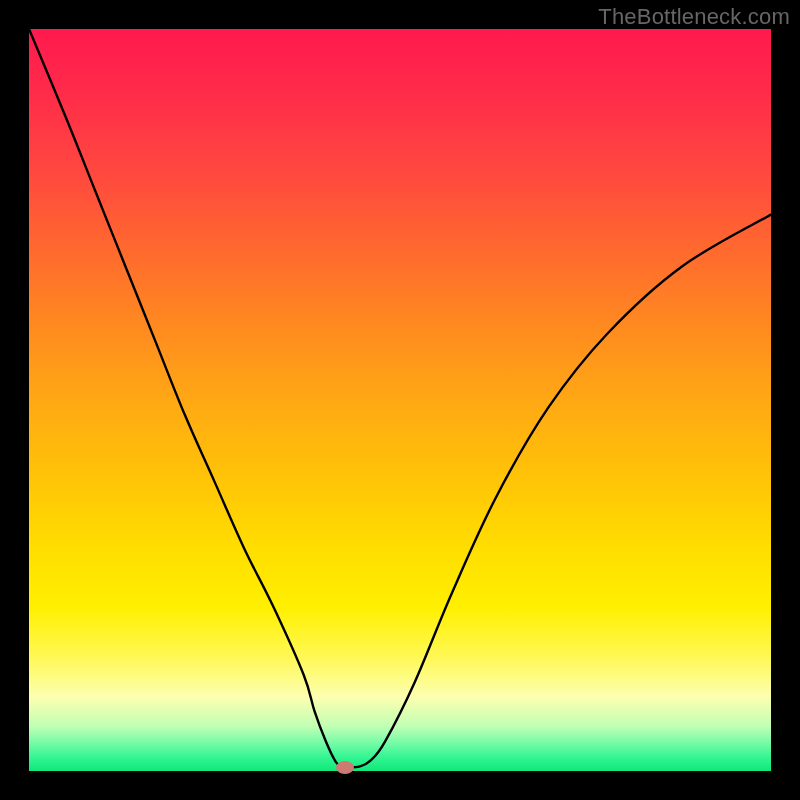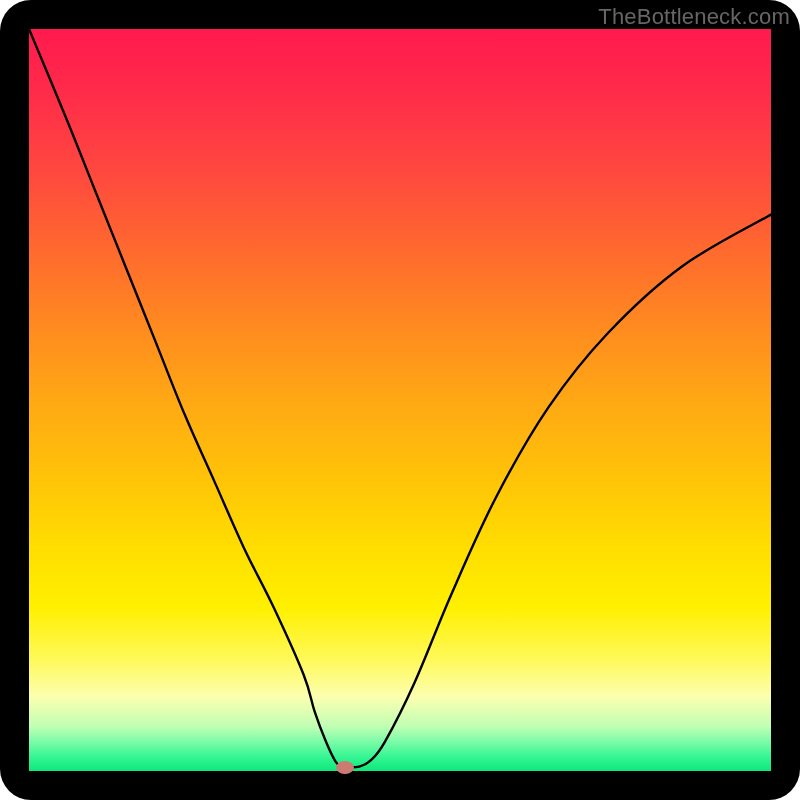--- a/index.html
+++ b/index.html
@@ -8,21 +8,20 @@
     width: 800px;
     height: 800px;
     overflow: hidden;
     font-family: Arial, Helvetica, sans-serif;
   }
   .frame {
     width: 800px;
     height: 800px;
     background: #000;
     position: relative;
-    border-radius: 31px;
   }
   .plot {
     position: absolute;
     left: 29px;
     top: 29px;
     width: 742px;
     height: 742px;
     background: linear-gradient(to bottom,
       #ff1a4e 0%,
       #ff2a4a 8%,

